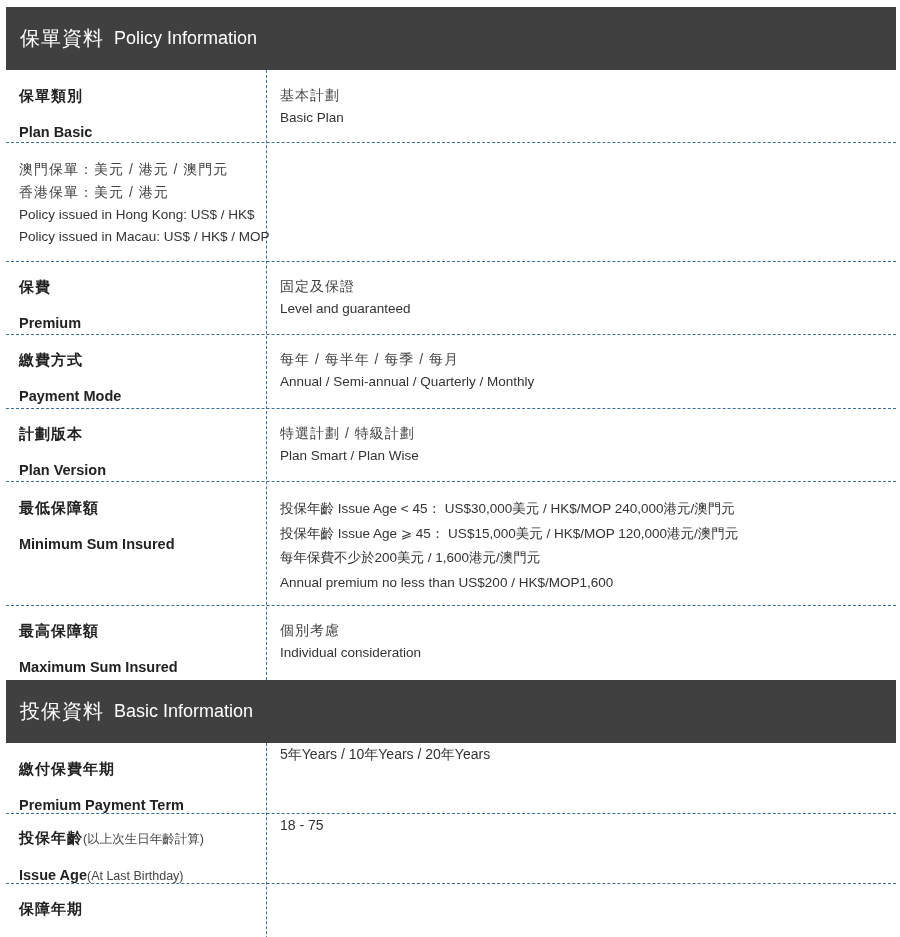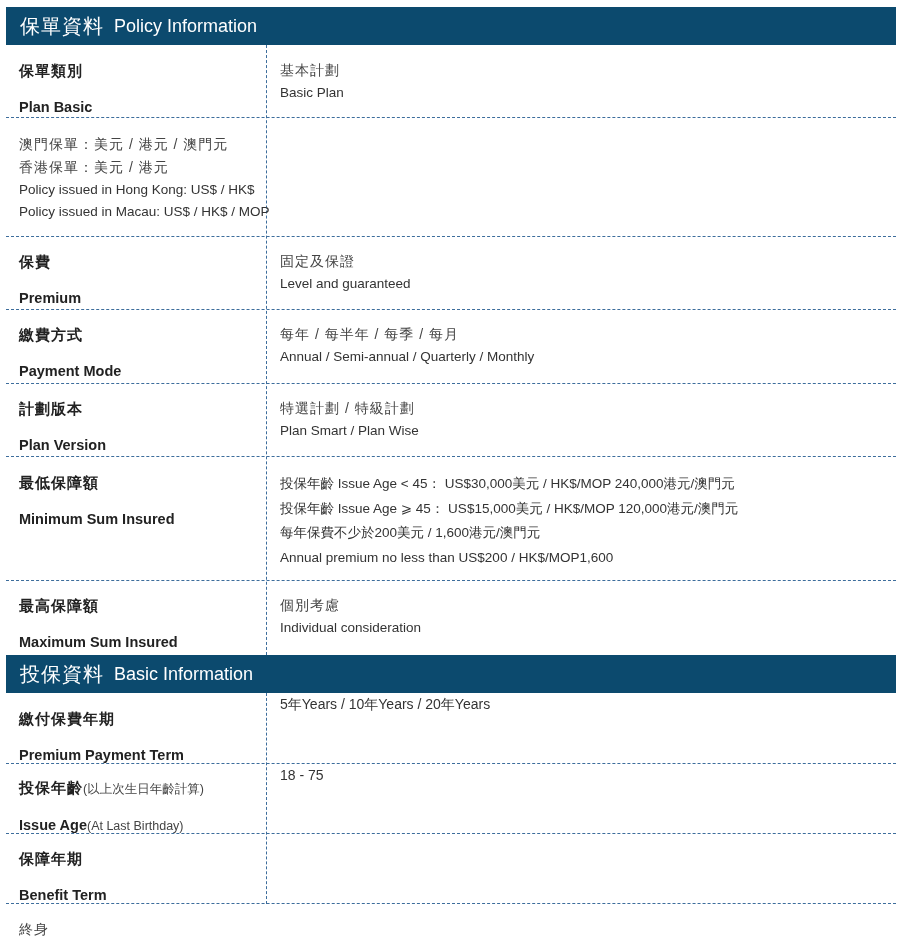--- a/index.html
+++ b/index.html
@@ -3,23 +3,23 @@
 <meta charset="utf-8">
 <style>
   html, body { margin: 0; padding: 0; background: #ffffff; }
   body {
     width: 900px; height: 937px; position: relative; overflow: hidden;
     font-family: "Liberation Sans", "DejaVu Sans", sans-serif;
     color: #222;
   }
   .wrap { position: absolute; left: 6px; top: 7px; width: 890px; }
   .section-header {
-    background: #0c4a6e;
+    background: #404040;
     color: #ffffff;
-    height: 38px;
+    height: 63px;
     display: flex; align-items: center;
     padding-left: 14px;
     box-sizing: border-box;
     position: relative;
     z-index: 1;
   }
   .section-header .zh { font-size: 20px; letter-spacing: 1px; }
   .section-header .en { font-size: 18px; margin-left: 10px; }
   .table { position: relative; }
   .vline {

